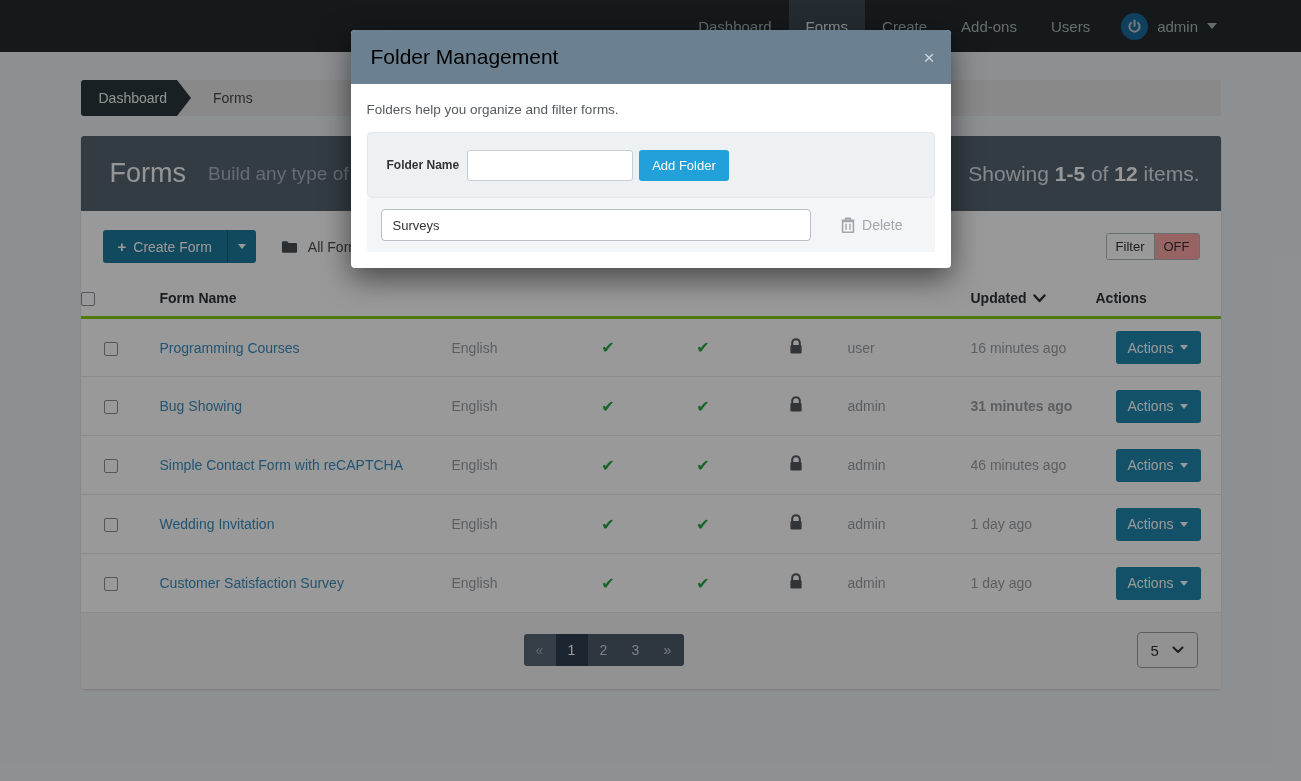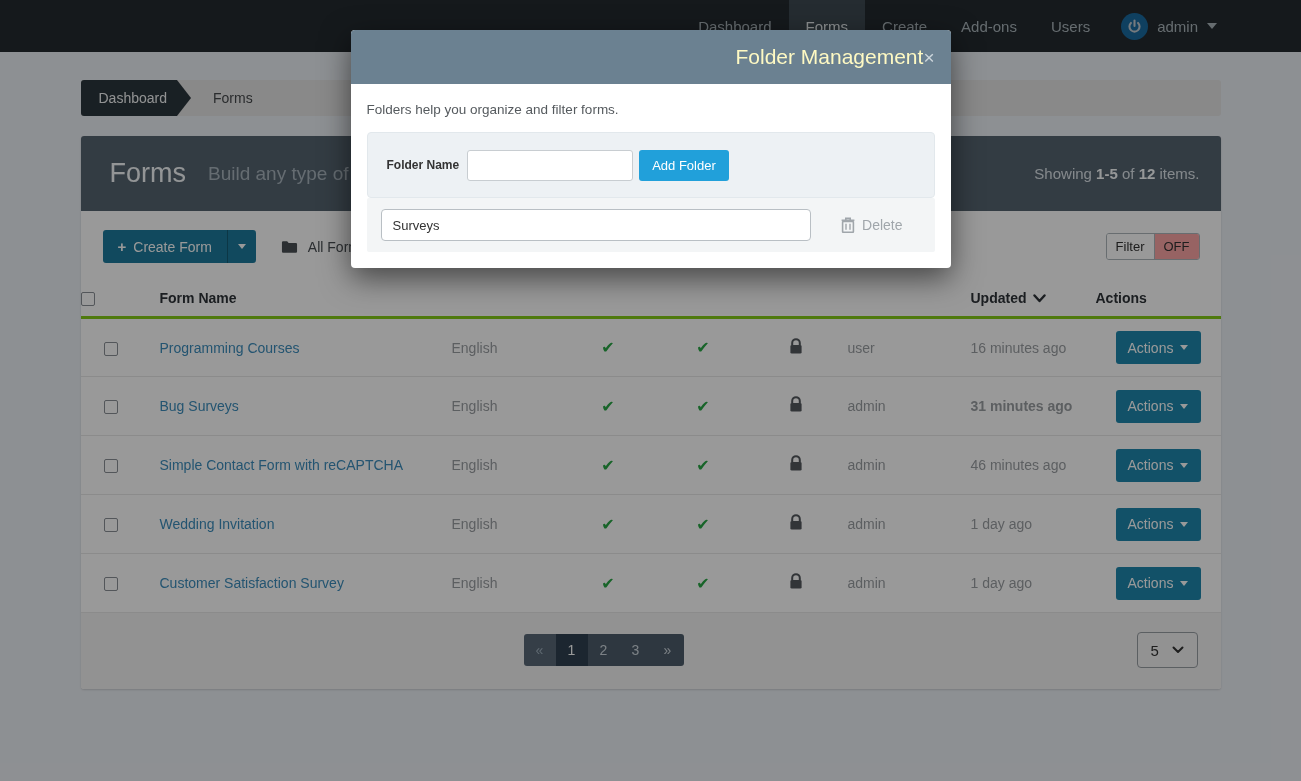--- a/index.html
+++ b/index.html
@@ -19,21 +19,21 @@
 
   .breadcrumb { margin-top:28px; height:36px; background:#e4e4e4; border-radius:3px; display:flex; align-items:center; overflow:hidden; }
   .crumb-chip { background:#2b363d; color:#f2f4f5; font-size:14px; height:36px; display:flex; align-items:center; padding:0 24px 0 18px;
     clip-path:polygon(0 0, calc(100% - 14px) 0, 100% 50%, calc(100% - 14px) 100%, 0 100%); }
   .crumb-current { margin-left:22px; color:#474a4d; font-size:14px; }
 
   .panel { margin-top:20px; background:#fff; border-radius:3px; box-shadow:0 1px 2px rgba(0,0,0,.15); }
   .panel-header { background:#556471; border-radius:3px 3px 0 0; height:75px; display:flex; align-items:center; padding:0 21px 0 29px; }
   .panel-title { color:#f6f9fa; font-size:27px; font-weight:400; }
   .panel-subtitle { color:#a9b5bd; font-size:19px; margin-left:22px; flex:1; white-space:nowrap; overflow:hidden; }
-  .panel-summary { color:#dde4e9; font-size:15px; white-space:nowrap;text-align:center; }
+  .panel-summary { color:#dde4e9; font-size:21px; white-space:nowrap;text-align:center; }
   .panel-summary b { color:#fbfdfe; }
 
   .toolbar { display:flex; align-items:center; padding:19px 21px 16px 22px; position:relative; }
   .btn-split { display:flex; border-radius:3px; overflow:hidden; cursor:pointer; }
   .btn-split .main { background:#1d7b9d; color:#fff; font-size:14px; padding:8px 15px; display:flex; align-items:center; gap:7px; }
   .btn-split .arrow { background:#1d7b9d; border-left:1px solid rgba(0,0,0,.25); width:29px; display:flex; align-items:center; justify-content:center; }
   .btn-split .arrow .tri { width:0; height:0; border-left:4px solid transparent; border-right:4px solid transparent; border-top:5px solid #fff; }
   .plus-glyph { font-size:15px; font-weight:bold; }
   .folder-picker { display:flex; align-items:center; gap:10px; margin-left:25px; color:#4a4f54; font-size:14px; cursor:pointer; }
 
@@ -65,21 +65,21 @@
   .page-btn { width:32px; height:32px; display:flex; align-items:center; justify-content:center; font-size:14px; background:#4e5d6c; color:#cfd8df; cursor:pointer; }
   .page-btn.disabled { background:#596877; color:#9fb0bd; cursor:default; }
   .page-btn.active { background:#2f4050; color:#fff; }
   .size-select { position:absolute; right:23px; top:19px; width:61px; background:#f4f4f4; }
 
   
   .backdrop { position:absolute; inset:0; background:rgba(0,0,0,0.40); z-index:50; }
   .modal { position:absolute; top:30px; left:50%; transform:translateX(-50%); width:600px; background:#fff; z-index:60;
     border-radius:4px; box-shadow:0 10px 30px rgba(0,0,0,.55); overflow:hidden; }
   .modal-header { background:#6b8191; height:54px; display:flex; align-items:center; padding:0 16px 0 20px; }
-  .modal-title { color:#fef9c3; font-size:21px; font-weight:400; flex:1;text-align:right; }
+  .modal-title { color:#000000; font-size:21px; font-weight:400; flex:1; }
   .modal-close { color:#cdd6dc; font-size:19px; cursor:pointer; line-height:1; }
   .modal-body { padding:18px 16px 16px; }
   .modal-help { color:#555a5e; font-size:13.5px; }
   .well { margin-top:15px; background:#edf1f4; border:1px solid #e2e8ec; border-radius:4px; height:66px; display:flex; align-items:center; padding:0 19px; }
   .well-label { font-size:12px; font-weight:bold; color:#333; }
   .well input { margin-left:8px; width:166px; height:31px; border:1px solid #c8cdd1; border-radius:3px; padding:0 9px; font-size:13px; font-family:inherit; }
   .btn-add { margin-left:6px; background:#21a0da; color:#fff; border:none; border-radius:3px; font-size:13px; padding:8px 13px; cursor:pointer; }
   .list-head { display:flex; justify-content:space-between; align-items:center; margin:19px 13px 14px; }
   .list-head .h { font-size:14.5px; font-weight:bold; color:#2e3338; display:flex; align-items:center; gap:7px; }
   .q-icon { width:15px; height:15px; border-radius:50%; background:#383d41; color:#fff; font-size:10px; font-weight:bold;
@@ -201,21 +201,21 @@
           <td style="padding-left:15px;">16 minutes ago</td>
           <td class="cell-center">
             <button class="btn-actions">
               <span>Actions</span>
                 <span class="tri"></span>
             </button>
           </td>
         </tr>
         <tr>
           <td class="cell-center"><input type="checkbox" class="cb" style=""></td>
-          <td class="th-pad"><a class="form-link">Bug Surveys</a></td>
+          <td class="th-pad"><a class="form-link">Bug Showing</a></td>
           <td style="padding-left:21px;">English</td>
           <td class="cell-center"><span class="check-glyph">✔</span></td>
           <td class="cell-center"><span class="check-glyph">✔</span></td>
           <td class="cell-center">
             <svg width="14" height="17" viewBox="0 0 14 17" style="display:inline-block">
               <path d="M3.2 7 V5 a3.8 3.8 0 0 1 7.6 0 V7" stroke="#54595e" stroke-width="2" fill="none"></path>
               <rect x="1.4" y="7" width="11.2" height="8.6" rx="1.4" fill="#54595e"></rect>
             </svg>
           </td>
           <td style="padding-left:7px;">admin</td>

